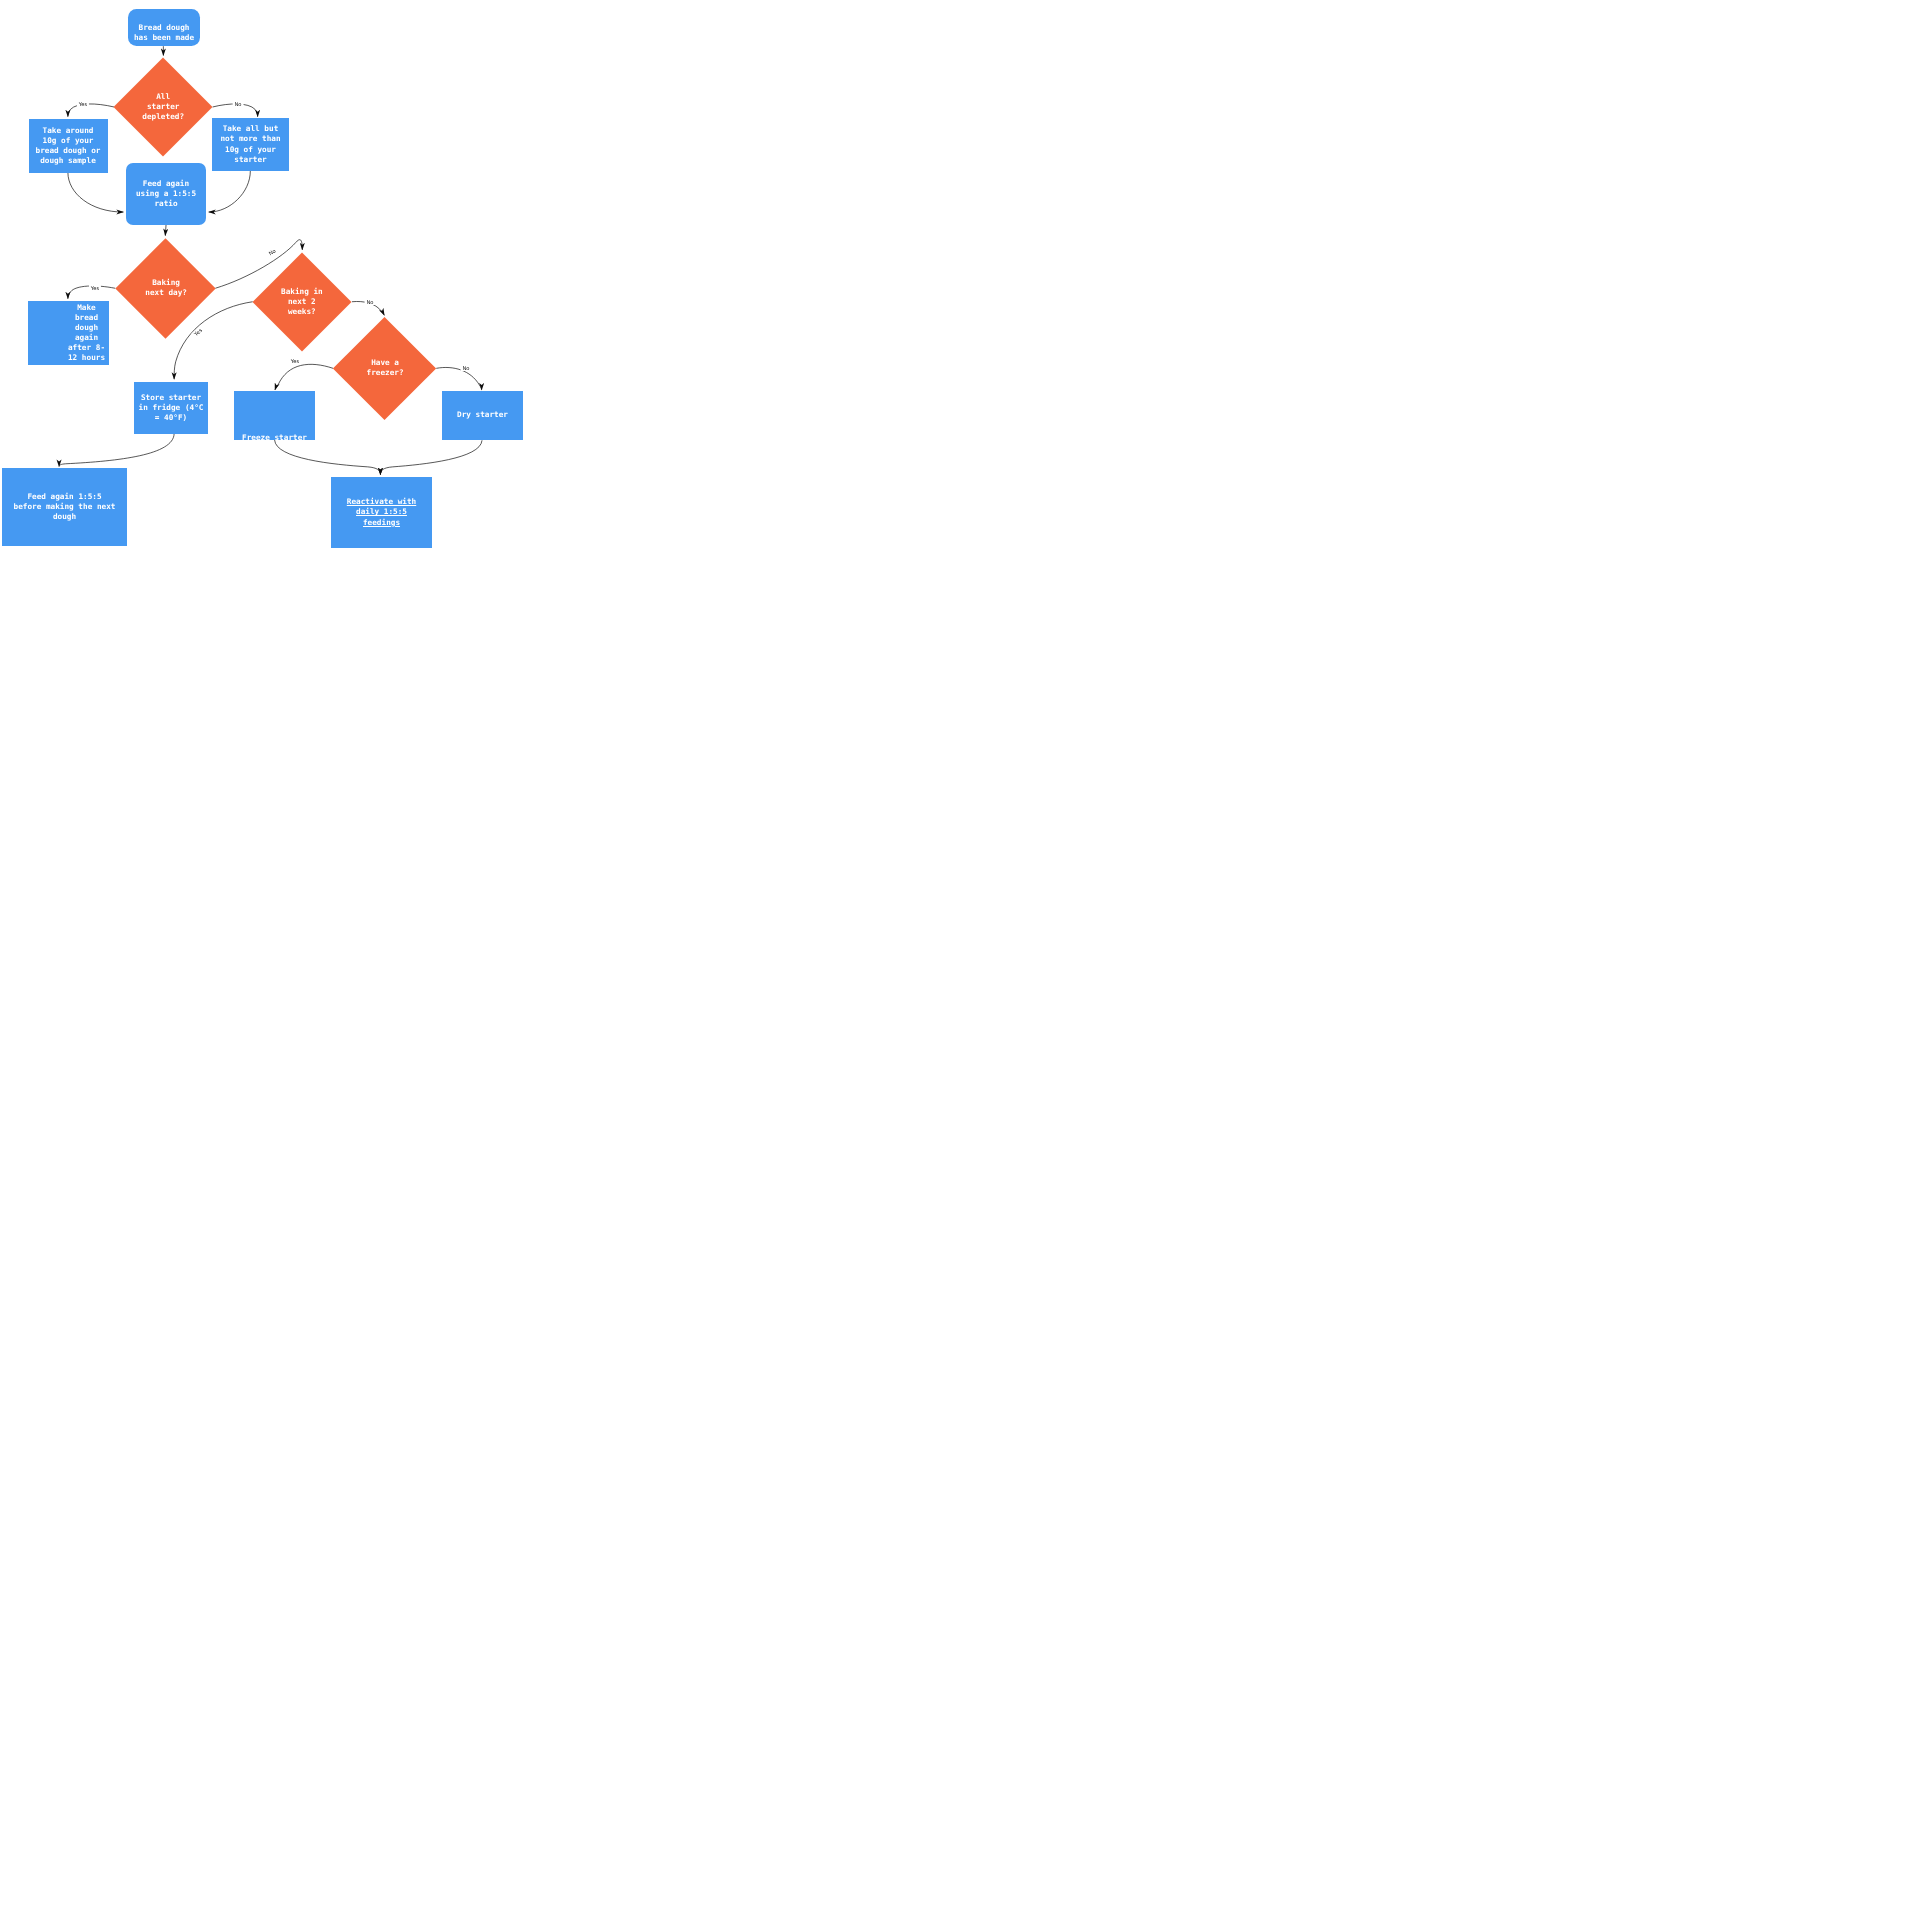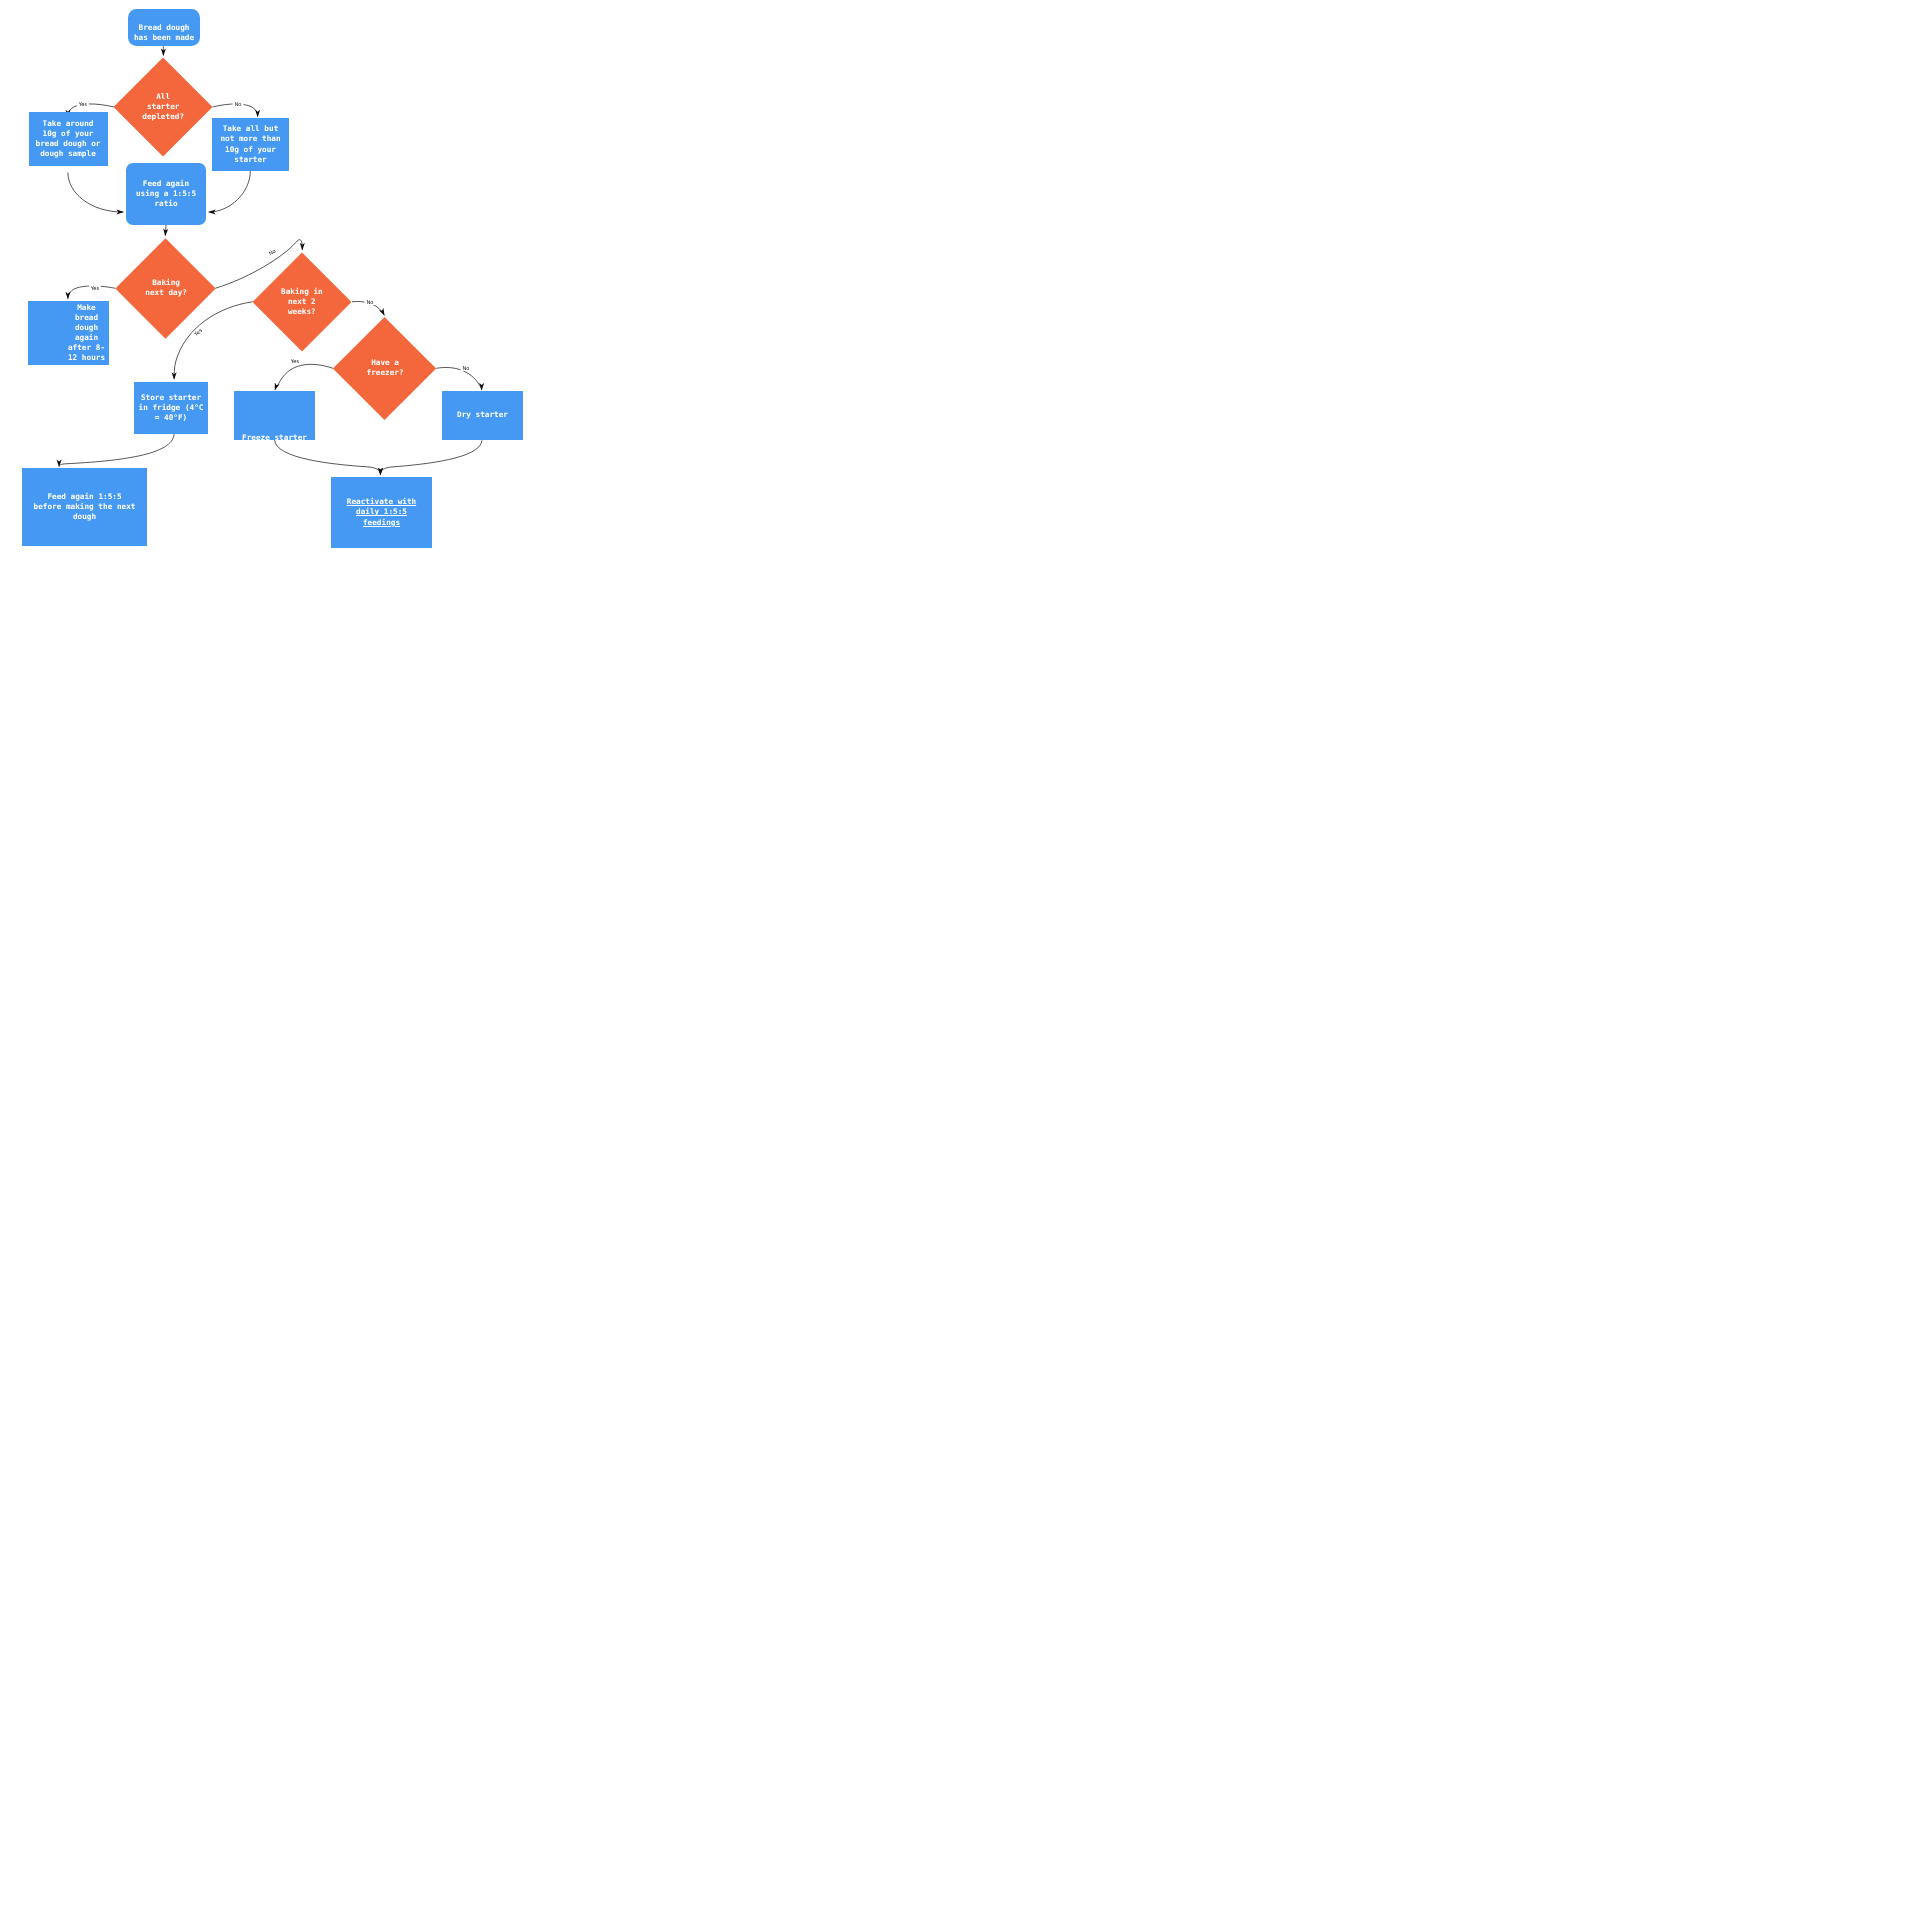--- a/index.html
+++ b/index.html
@@ -75,21 +75,21 @@
   <div class="node startnode" style="left:128px;top:8.9px;width:72px;height:37px;">
     <span style="width:66px;margin-top:12px;">Bread dough has been made</span>
   </div>
 
   <div class="diamond" style="left:128px;top:72px;width:70px;height:70px;">
     <div class="diamond-inner">
       <span style="width:47px;">All starter depleted?</span>
     </div>
   </div>
 
-  <div class="node proc" style="left:28.5px;top:112px;width:79px;height:54px;">
+  <div class="node proc" style="left:28.5px;top:119px;width:79px;height:54px;">
     <span style="width:66px;">Take around 10g of your bread dough or dough sample</span>
   </div>
 
   <div class="node proc" style="left:212px;top:118px;width:77px;height:53px;">
     <span style="width:65px;text-align:center;">Take all but not more than 10g of your starter</span>
   </div>
 
   <div class="node proc" style="left:126px;top:163px;width:80px;height:62px;border-radius:7px;">
     <span style="width:62px;">Feed again using a 1:5:5 ratio</span>
   </div>
@@ -121,21 +121,21 @@
   </div>
 
   <div class="node proc" style="left:234px;top:391px;width:81px;height:49px;">
     <span style="width:73px;margin-top:45px;">Freeze starter</span>
   </div>
 
   <div class="node proc" style="left:442px;top:391px;width:81px;height:49px;">
     <span style="width:73px;">Dry starter</span>
   </div>
 
-  <div class="node proc" style="left:22px;top:468px;width:125px;height:78px;">
+  <div class="node proc" style="left:2px;top:468px;width:125px;height:78px;">
     <span style="width:105px;">Feed again 1:5:5 before making the next dough</span>
   </div>
 
   <div class="node proc" style="left:331px;top:477px;width:101px;height:71px;">
     <span style="width:82px;text-decoration:underline;">Reactivate with daily 1:5:5 feedings</span>
   </div>
 
   <span class="edge-label" style="left:83px;top:104px;">Yes</span>
   <span class="edge-label" style="left:238px;top:104px;">No</span>
   <span class="edge-label" style="left:95px;top:288px;">Yes</span>

